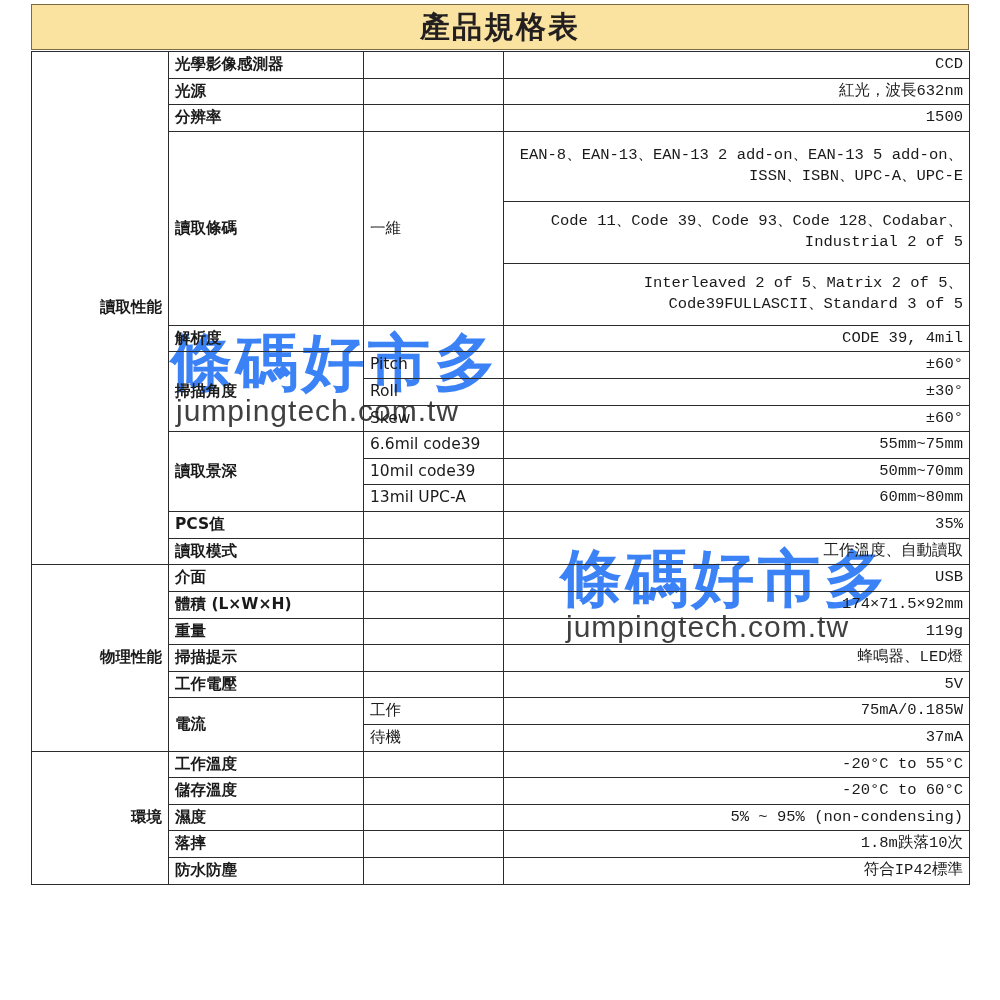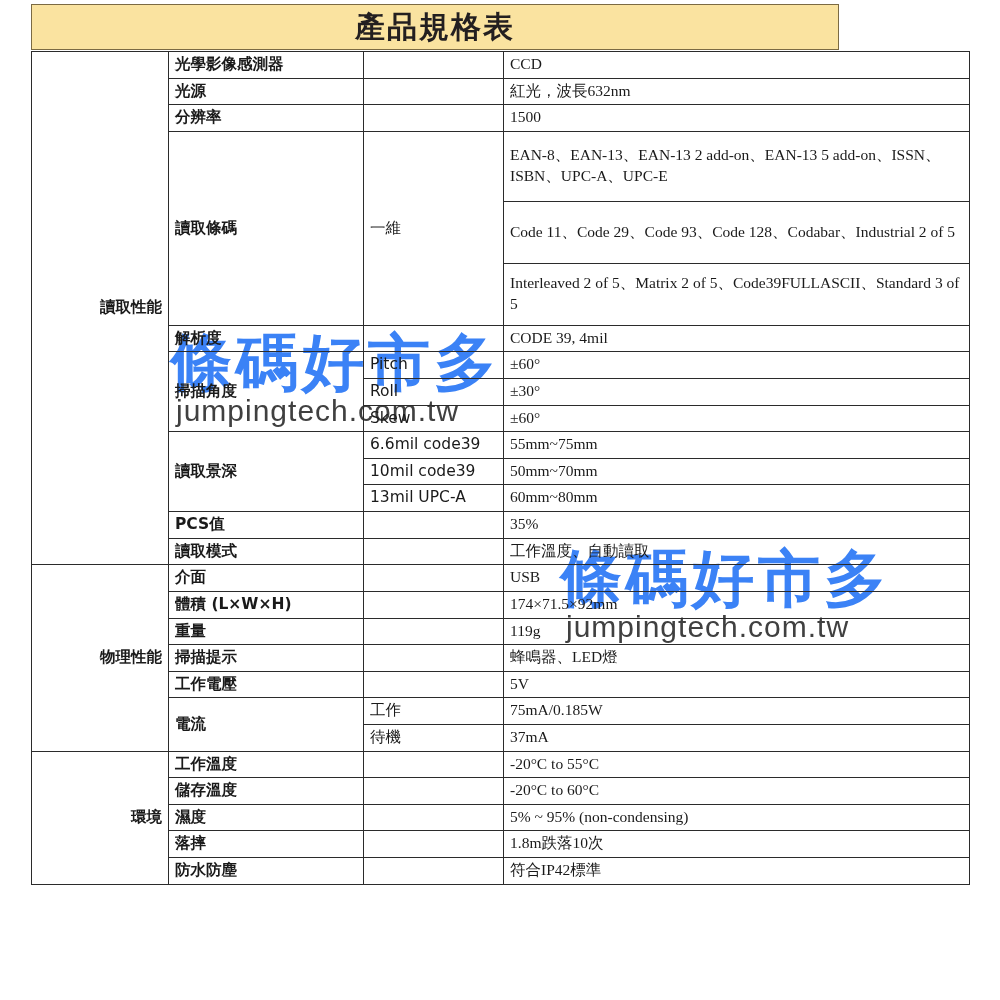--- a/index.html
+++ b/index.html
@@ -46,21 +46,21 @@
   #wm1 .wm-url { font-size: 30px; line-height: 30px; margin-top: 2px; margin-left: 6px; }
   #wm2 { left: 560px; top: 548px; }
   #wm2 .wm-cjk { font-size: 62px; line-height: 62px; }
   #wm2 .wm-url { font-size: 30px; line-height: 30px; margin-top: 2px; margin-left: 6px; }
 
   
   #title-banner {
     position: absolute;
     left: 31px;
     top: 4px;
-    width: 808px;
+    width: 938px;
     height: 46px;
     background: #fae3a0;
     border: 1px solid #7b6a43;
     box-sizing: border-box;
     display: flex;
     align-items: center;
     justify-content: center;
     z-index: 2;
   }
   #title-banner .ttxt {
@@ -87,21 +87,22 @@
     padding: 2px 6px 3px 6px;
     font-size: 15.5px;
     line-height: 1.33;
     vertical-align: middle;
     background: transparent;
   }
   td.cjk, td.grp, td.sub {
     font-family: "DejaVu Sans", "Liberation Sans", sans-serif;
   }
   td.val {
-    font-family: Liberation Serif, serif;
+    font-family: Liberation Mono, monospace;
+    text-align: right;
   }
   td.grp {
     font-weight: 700;
     font-size: 16px;
     text-align: right;
     padding-left: 10px;
   }
   td.cjk {
     font-weight: 700;
     font-size: 16px;
@@ -163,21 +164,21 @@
         <td class="sub"></td>
         <td class="val">1500</td>
       </tr>
 
       <tr style="height:70px">
         <td class="cjk" rowspan="3">讀取條碼</td>
         <td class="sub" rowspan="3">一維</td>
         <td class="val">EAN-8、EAN-13、EAN-13 2 add-on、EAN-13 5 add-on、ISSN、ISBN、UPC-A、UPC-E</td>
       </tr>
       <tr style="height:62px">
-        <td class="val">Code 11、Code 29、Code 93、Code 128、Codabar、Industrial 2 of 5</td>
+        <td class="val">Code 11、Code 39、Code 93、Code 128、Codabar、Industrial 2 of 5</td>
       </tr>
       <tr style="height:62px">
         <td class="val">Interleaved 2 of 5、Matrix 2 of 5、Code39FULLASCII、Standard 3 of 5</td>
       </tr>
 
       <tr>
         <td class="cjk">解析度</td>
         <td class="sub"></td>
         <td class="val">CODE 39, 4mil</td>
       </tr>

